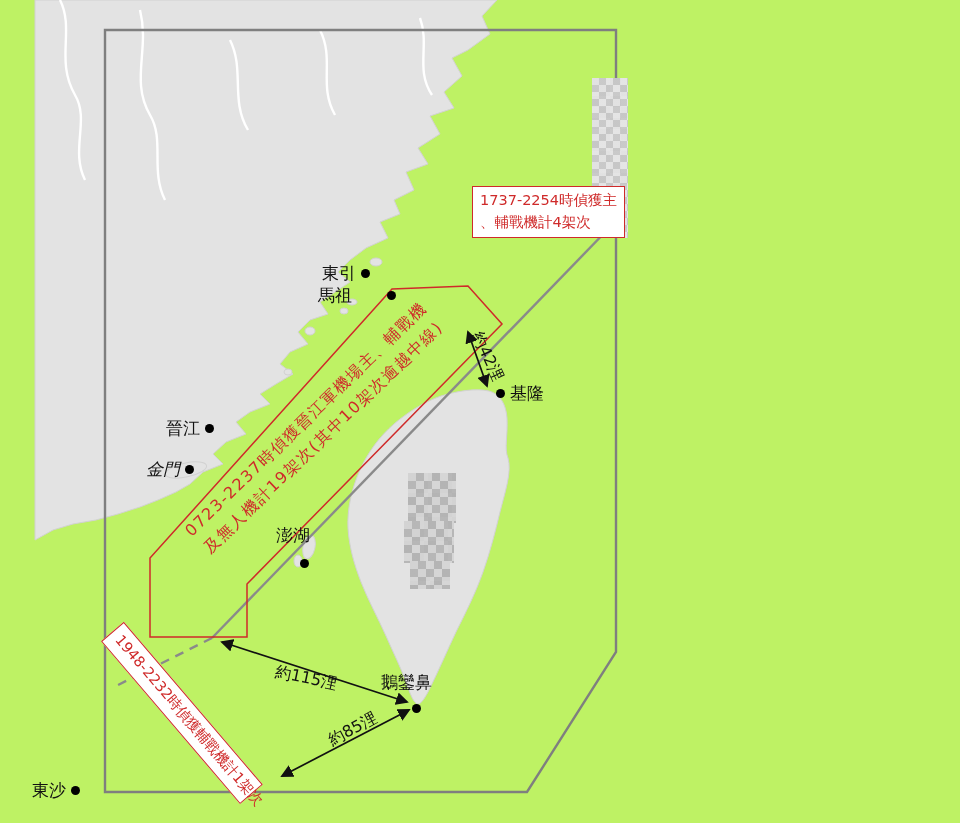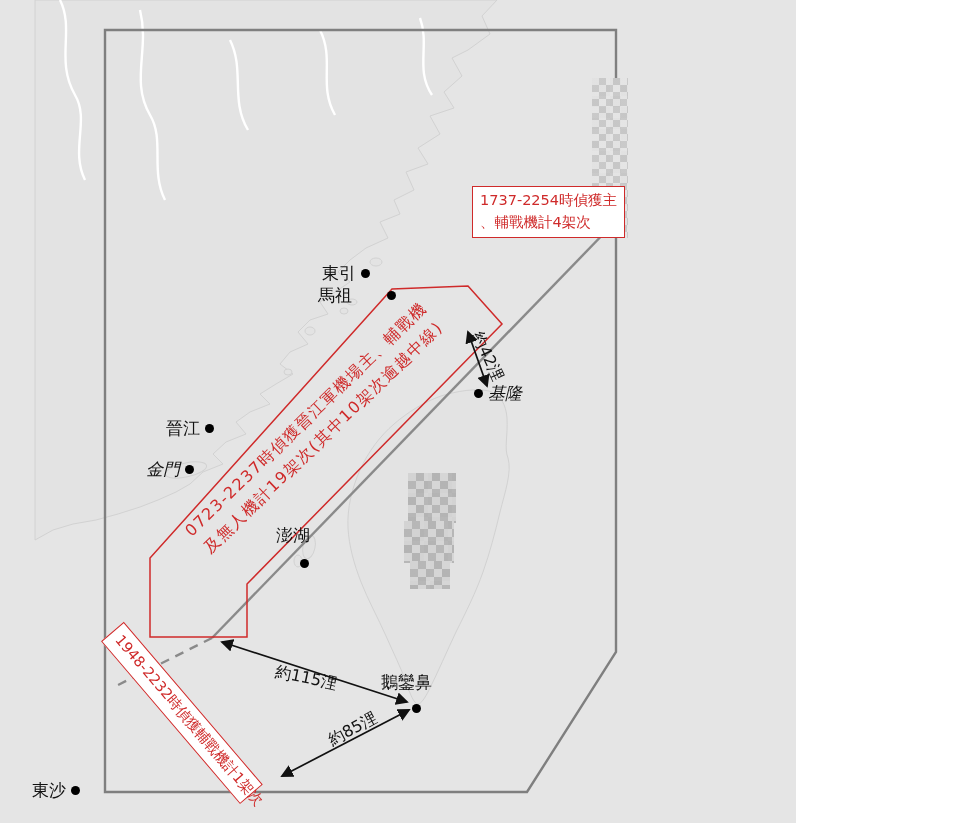--- a/index.html
+++ b/index.html
@@ -1,17 +1,17 @@
 <!DOCTYPE html>
 <html><head>
 <meta charset="utf-8">
 <style>
   * { margin:0; padding:0; box-sizing:border-box; }
   html,body { width:960px; height:823px; background:#ffffff; font-family:"DejaVu Sans","Liberation Sans",sans-serif; }
-  .stage { position:absolute; left:0; top:0; width:796px; height:823px; overflow:hidden; background:#e5e5e5; --red:#cf2a2a; }
+  .stage { position:absolute; left:0; top:0; width:960px; height:823px; overflow:hidden; background:#bef264; --red:#cf2a2a; }
   svg.base { position:absolute; left:0; top:0; z-index:1; }
   .land { fill:#e3e3e3; stroke:#d2d2d2; stroke-width:1; }
   .riv  { fill:none; stroke:#ffffff; stroke-width:2.4; }
   .boundary { fill:none; stroke:#7f7f7f; stroke-width:2.4; }
   .medline { stroke:#8a8a8a; stroke-width:2.4; }
   .redline { fill:none; stroke:var(--red); stroke-width:1.5; }
   .arrow { stroke:#111; stroke-width:1.7; }
 
   .mosaic { position:absolute; z-index:3;
     background:
@@ -128,21 +128,21 @@
   <div class="marker" style="left:146px; top:458px;font-style:italic;">
     <span class="loc-label">金門</span>
     <span class="dot"></span>
   </div>
 
   <div class="marker col" style="left:276px; top:524px;">
     <span class="loc-label">澎湖</span>
     <span class="dot" style="margin-left:24px; margin-top:4px;"></span>
   </div>
 
-  <div class="marker" style="left:474px; top:382px;font-style:italic;">
+  <div class="marker" style="left:496px; top:382px;">
     <span class="dot"></span>
     <span class="loc-label">基隆</span>
   </div>
 
   <div class="marker col" style="left:381px; top:671px;justify-content:flex-end;">
     <span class="loc-label">鵝鑾鼻</span>
     <span class="dot" style="margin-left:31px; margin-top:2px;"></span>
   </div>
 
   <div class="marker" style="left:32px; top:779px;">

